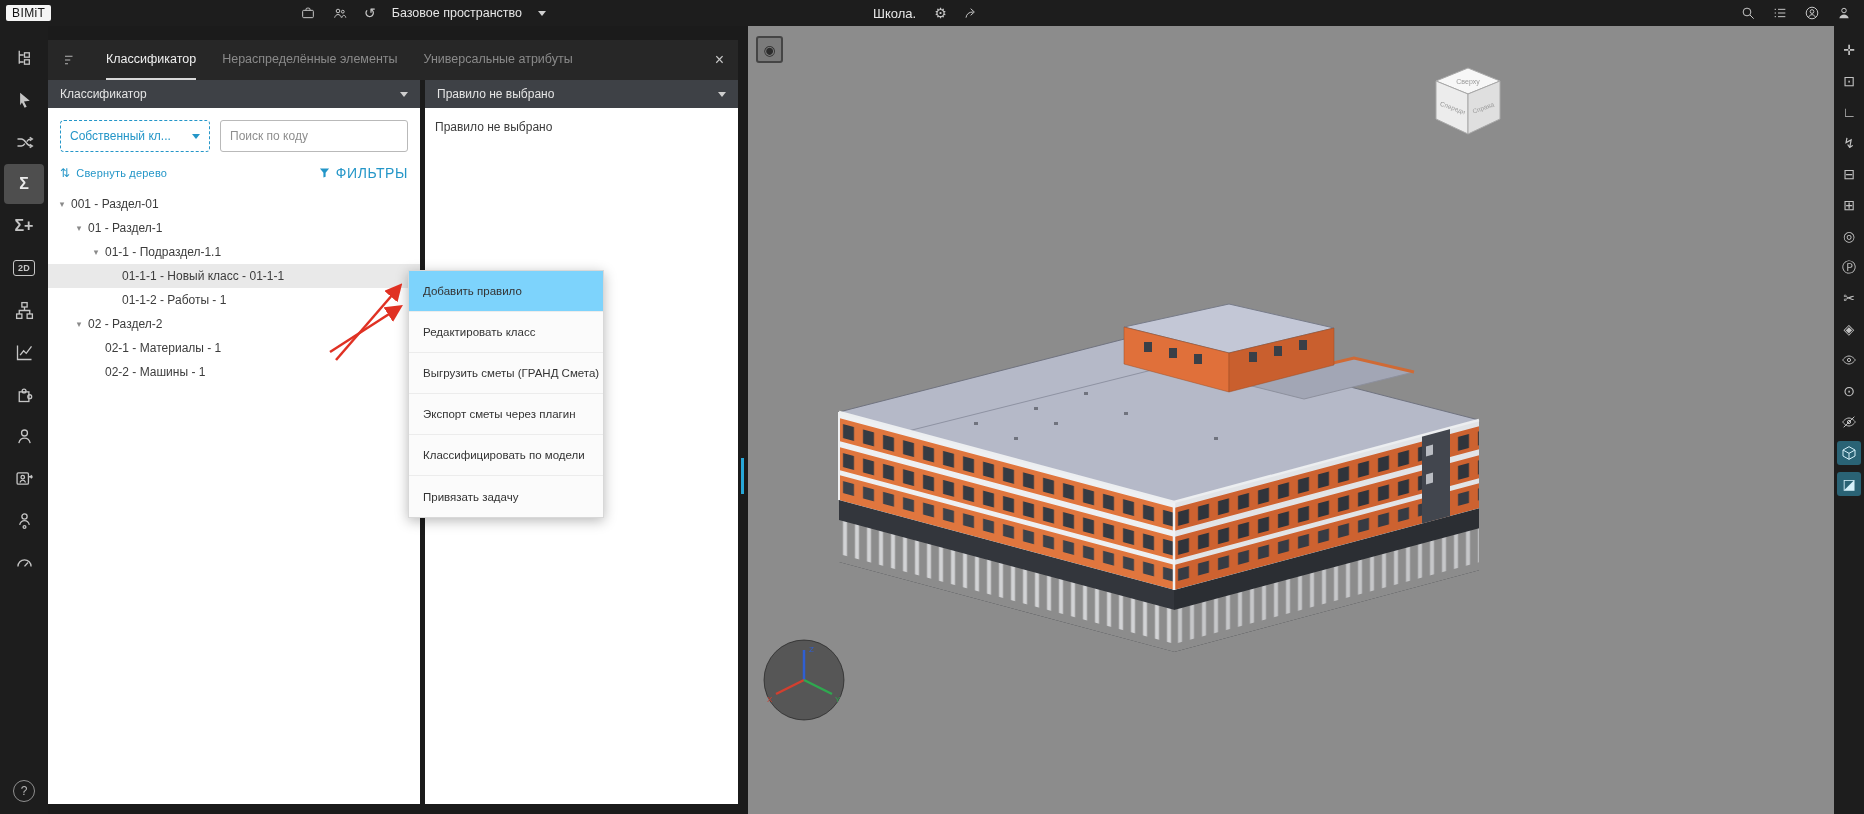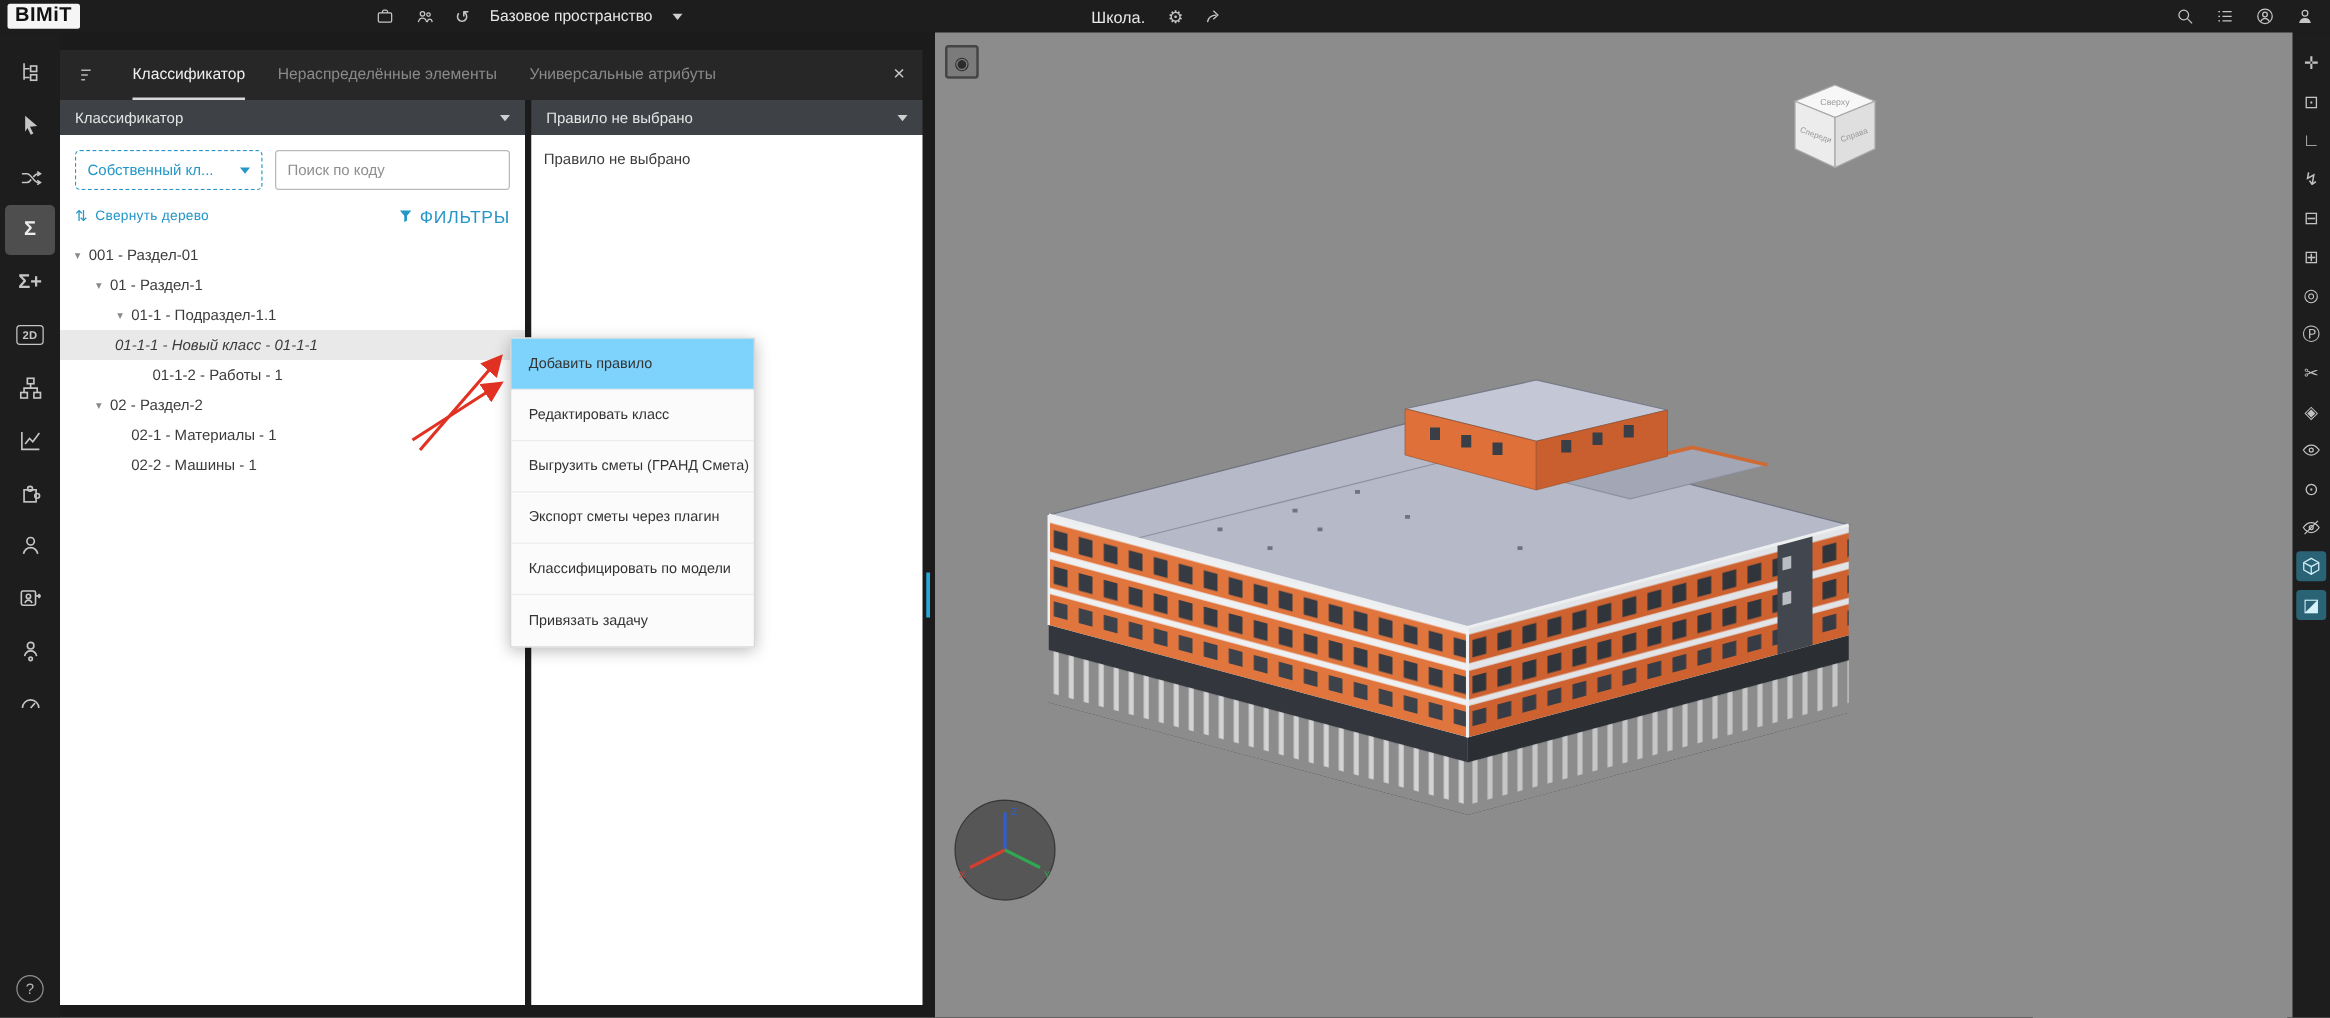--- a/index.html
+++ b/index.html
@@ -1,21 +1,21 @@
 <!DOCTYPE html>
 <html><head>
 <meta charset="utf-8">
 <style>
   * { box-sizing: border-box; margin: 0; padding: 0; }
   html,body { width:1864px; height:814px; overflow:hidden; }
   body { background:#1b1b1b; font-family:"Liberation Sans", sans-serif; position:relative; }
 
   
   .topbar { height:26px; background:#1d1d1d; display:flex; align-items:center; position:relative; }
-  .logo { margin-left:6px; background:#f5f5f5; color:#111; font-weight:700; font-size:16px;
+  .logo { margin-left:6px; background:#f5f5f5; color:#111; font-weight:400; font-size:12px;
           padding:1px 6px; border-radius:2px; letter-spacing:.4px; }
   .tb-group { position:absolute; top:0; height:26px; display:flex; align-items:center; gap:16px; }
   .tb-workspace { left:300px; }
   .tb-project { left:873px; gap:18px; }
   .tb-system { right:12px; gap:16px; }
   .tb-icons { display:flex; align-items:center; gap:16px; }
   .tb-icon { display:flex; align-items:center; justify-content:center; color:#c6c6c6; font-size:14px; cursor:pointer; }
   .tb-icon svg { width:16px; height:16px; }
   .ws-label { color:#e6e6e6; font-size:12.5px; }
   .proj-label { color:#e8e8e8; font-size:13px; }
@@ -316,21 +316,21 @@
                 <span>001 - Раздел-01</span>
               </div>
               <div class="tree-row" style="padding-left: 25px;">
                 <span class="caret">▾</span>
                 <span>01 - Раздел-1</span>
               </div>
               <div class="tree-row" style="padding-left: 42px;">
                 <span class="caret">▾</span>
                 <span>01-1 - Подраздел-1.1</span>
               </div>
-              <div class="tree-row selected" style="padding-left: 44px; font-style: italic;">
+              <div class="tree-row selected" style="padding-left: 74px;">
                 <span>01-1-1 - Новый класс - 01-1-1</span>
               </div>
               <div class="tree-row" style="padding-left: 74px;">
                 <span>01-1-2 - Работы - 1</span>
               </div>
               <div class="tree-row" style="padding-left: 25px;">
                 <span class="caret">▾</span>
                 <span>02 - Раздел-2</span>
               </div>
               <div class="tree-row" style="padding-left: 57px;">

